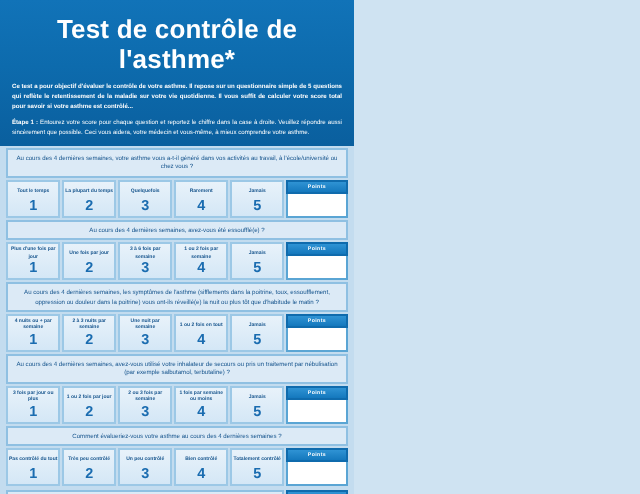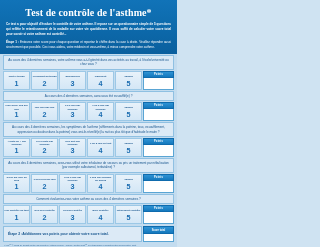--- a/index.html
+++ b/index.html
@@ -15,26 +15,25 @@
     background: #c3dcef;
   }
 
   
   .header {
     background: linear-gradient(180deg,#1173b8 0%, #0d6bad 45%, #0a5f9e 100%);
     padding: 5px 4px 4px 4px;
   }
   .title {
     color: #ffffff;
-    font-size: 10px;
+    font-size: 13px;
     font-weight: bold;
     text-align: center;
     letter-spacing: .1px;
     padding: 2px 0 4px 0;
-    font-family: Liberation Serif, serif;
   }
   .intro {
     color: #ffffff;
     font-size: 3.05px;
     font-weight: bold;
     line-height: 1.62;
     padding: 0 2px 3px 2px;
     text-align: justify;
   }
   .step1 {

